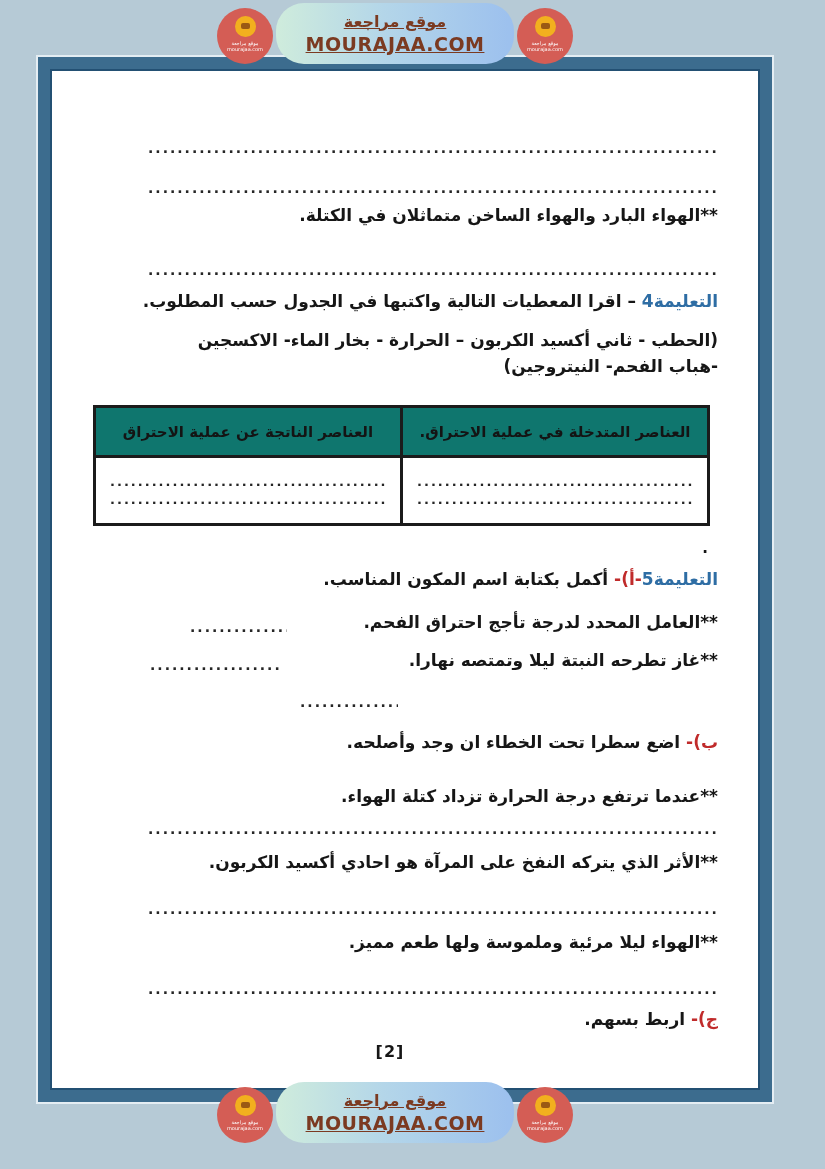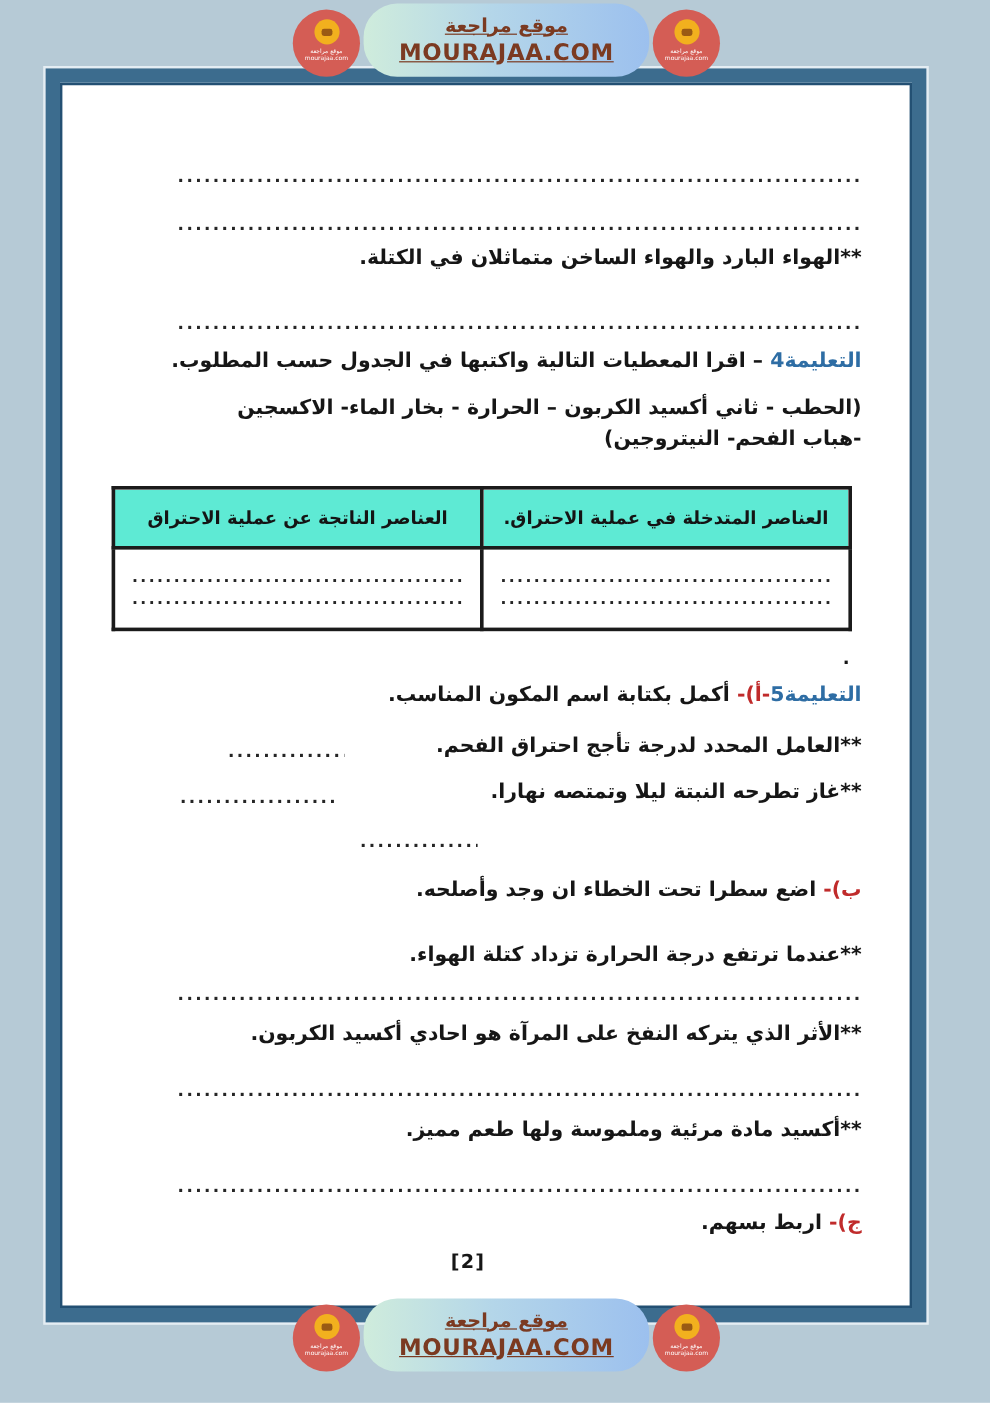--- a/index.html
+++ b/index.html
@@ -5,21 +5,21 @@
   * { box-sizing: border-box; margin: 0; padding: 0; }
   html,body { width: 825px; height: 1169px; }
   body {
     position: relative;
     background: #b6cad6;
     font-family: "DejaVu Sans", sans-serif;
     overflow: hidden;
   }
 
   
-  .banner { position: absolute; left: 244px; display: flex; align-items: flex-end; z-index: 5; }
+  .banner { position: absolute; left: 217px; display: flex; align-items: center; z-index: 5; }
   .banner-top { top: 3px; }
   .banner-bottom { top: 1082px; }
   .pill {
     width: 238px; height: 61px; margin: 0 3px;
     border-radius: 28px;
     background: linear-gradient(90deg, #cfecdc 0%, #b4d6e9 45%, #9cc0ee 100%);
     display: flex; flex-direction: column; align-items: center; justify-content: center;
     cursor: pointer;
   }
   .pill-ar { font-size: 16px; font-weight: bold; color: #7b3a21; text-decoration: underline; line-height: 20px; }
@@ -97,21 +97,21 @@
   .d11 { left: 100px; width: 130px; }
   .d12 { left: 250px; width: 98px;  }
 
   
   .q-table {
     position: absolute; top: 336px; left: 43px;
     width: 617px; border-collapse: collapse; direction: rtl;
     table-layout: fixed;
   }
   .q-table th {
-    background: #5eead4;
+    background: #0f766e;
     border: 3px solid #1b1b1b;
     font-size: 15px; font-weight: bold; color: #141414;
     height: 50px; text-align: center; vertical-align: middle;
     padding: 2px; white-space: nowrap; overflow: hidden;
   }
   .q-table td {
     border: 3px solid #1b1b1b;
     height: 68px; vertical-align: middle; text-align: center;
     background: #ffffff;
   }
@@ -208,21 +208,21 @@
     </div>
 
     <div class="t-line l-s14">**عندما ترتفع درجة الحرارة تزداد كتلة الهواء.</div>
 
     <div class="dot-line l-dots15">....................................................................................................</div>
 
     <div class="t-line l-s16">**الأثر الذي يتركه النفخ على المرآة هو احادي أكسيد الكربون.</div>
 
     <div class="dot-line l-dots17">....................................................................................................</div>
 
-    <div class="t-line l-s18">**أكسيد مادة مرئية وملموسة ولها طعم مميز.</div>
+    <div class="t-line l-s18">**الهواء ليلا مرئية وملموسة ولها طعم مميز.</div>
 
     <div class="dot-line l-dots19">....................................................................................................</div>
 
     <div class="t-line l-c20">
       <span class="red">ج)-</span><span> اربط بسهم.</span>
     </div>
 
     <div class="l-pn">[2]</div>
 
   </div>

